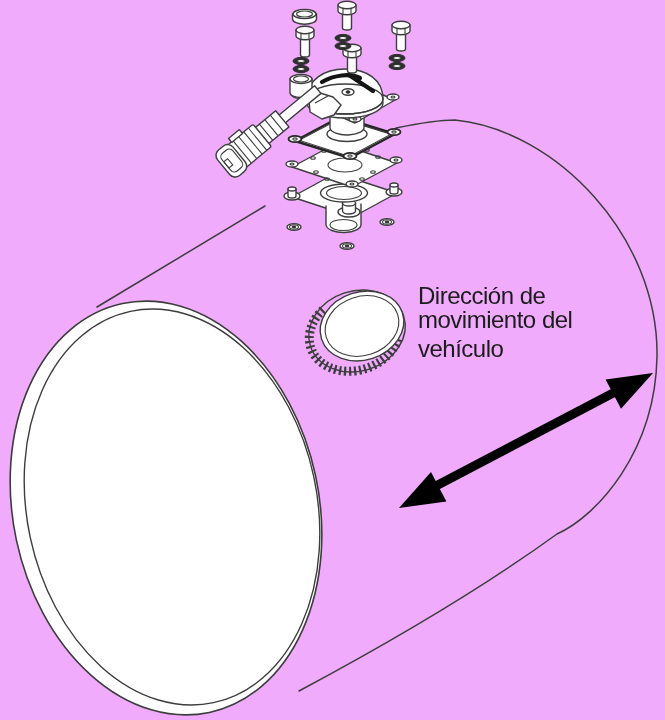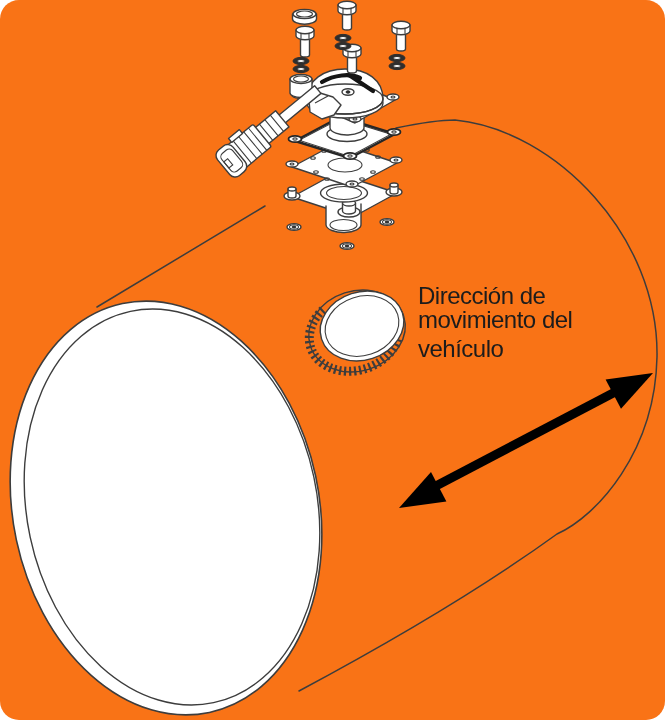--- a/index.html
+++ b/index.html
@@ -1,17 +1,17 @@
 <!DOCTYPE html>
 <html><head>
 <meta charset="utf-8">
 <style>
   html,body{margin:0;padding:0;background:#ffffff;}
-  .page{position:relative;width:665px;height:720px;background:#f97316;overflow:hidden;
-        font-family:"Liberation Sans", sans-serif;border-radius:19px;}
+  .page{position:relative;width:665px;height:720px;background:#f0abfc;overflow:hidden;
+        font-family:"Liberation Sans", sans-serif;}
   svg{display:block;}
   .s  {fill:none;stroke:#3d3d3d;stroke-width:1.4;stroke-linecap:round;stroke-linejoin:round;}
   .sf {fill:#ffffff;stroke:#3d3d3d;stroke-width:1.4;stroke-linecap:round;stroke-linejoin:round;}
   .sd {fill:#ffffff;stroke:#262626;stroke-width:2.4;stroke-linejoin:round;}
   .thin{fill:none;stroke:#3d3d3d;stroke-width:1.1;}
   .wo {fill:#2e2e2e;stroke:#2e2e2e;stroke-width:1;}
   .wi {fill:#ffffff;stroke:#2e2e2e;stroke-width:1;}
   .mark{fill:none;stroke:#151515;stroke-width:4.2;stroke-linecap:round;}
   .knurl{fill:none;stroke:#3d3d3d;stroke-width:9;stroke-dasharray:2.2 2.8;}
   .arrow{fill:#000000;stroke:none;}

